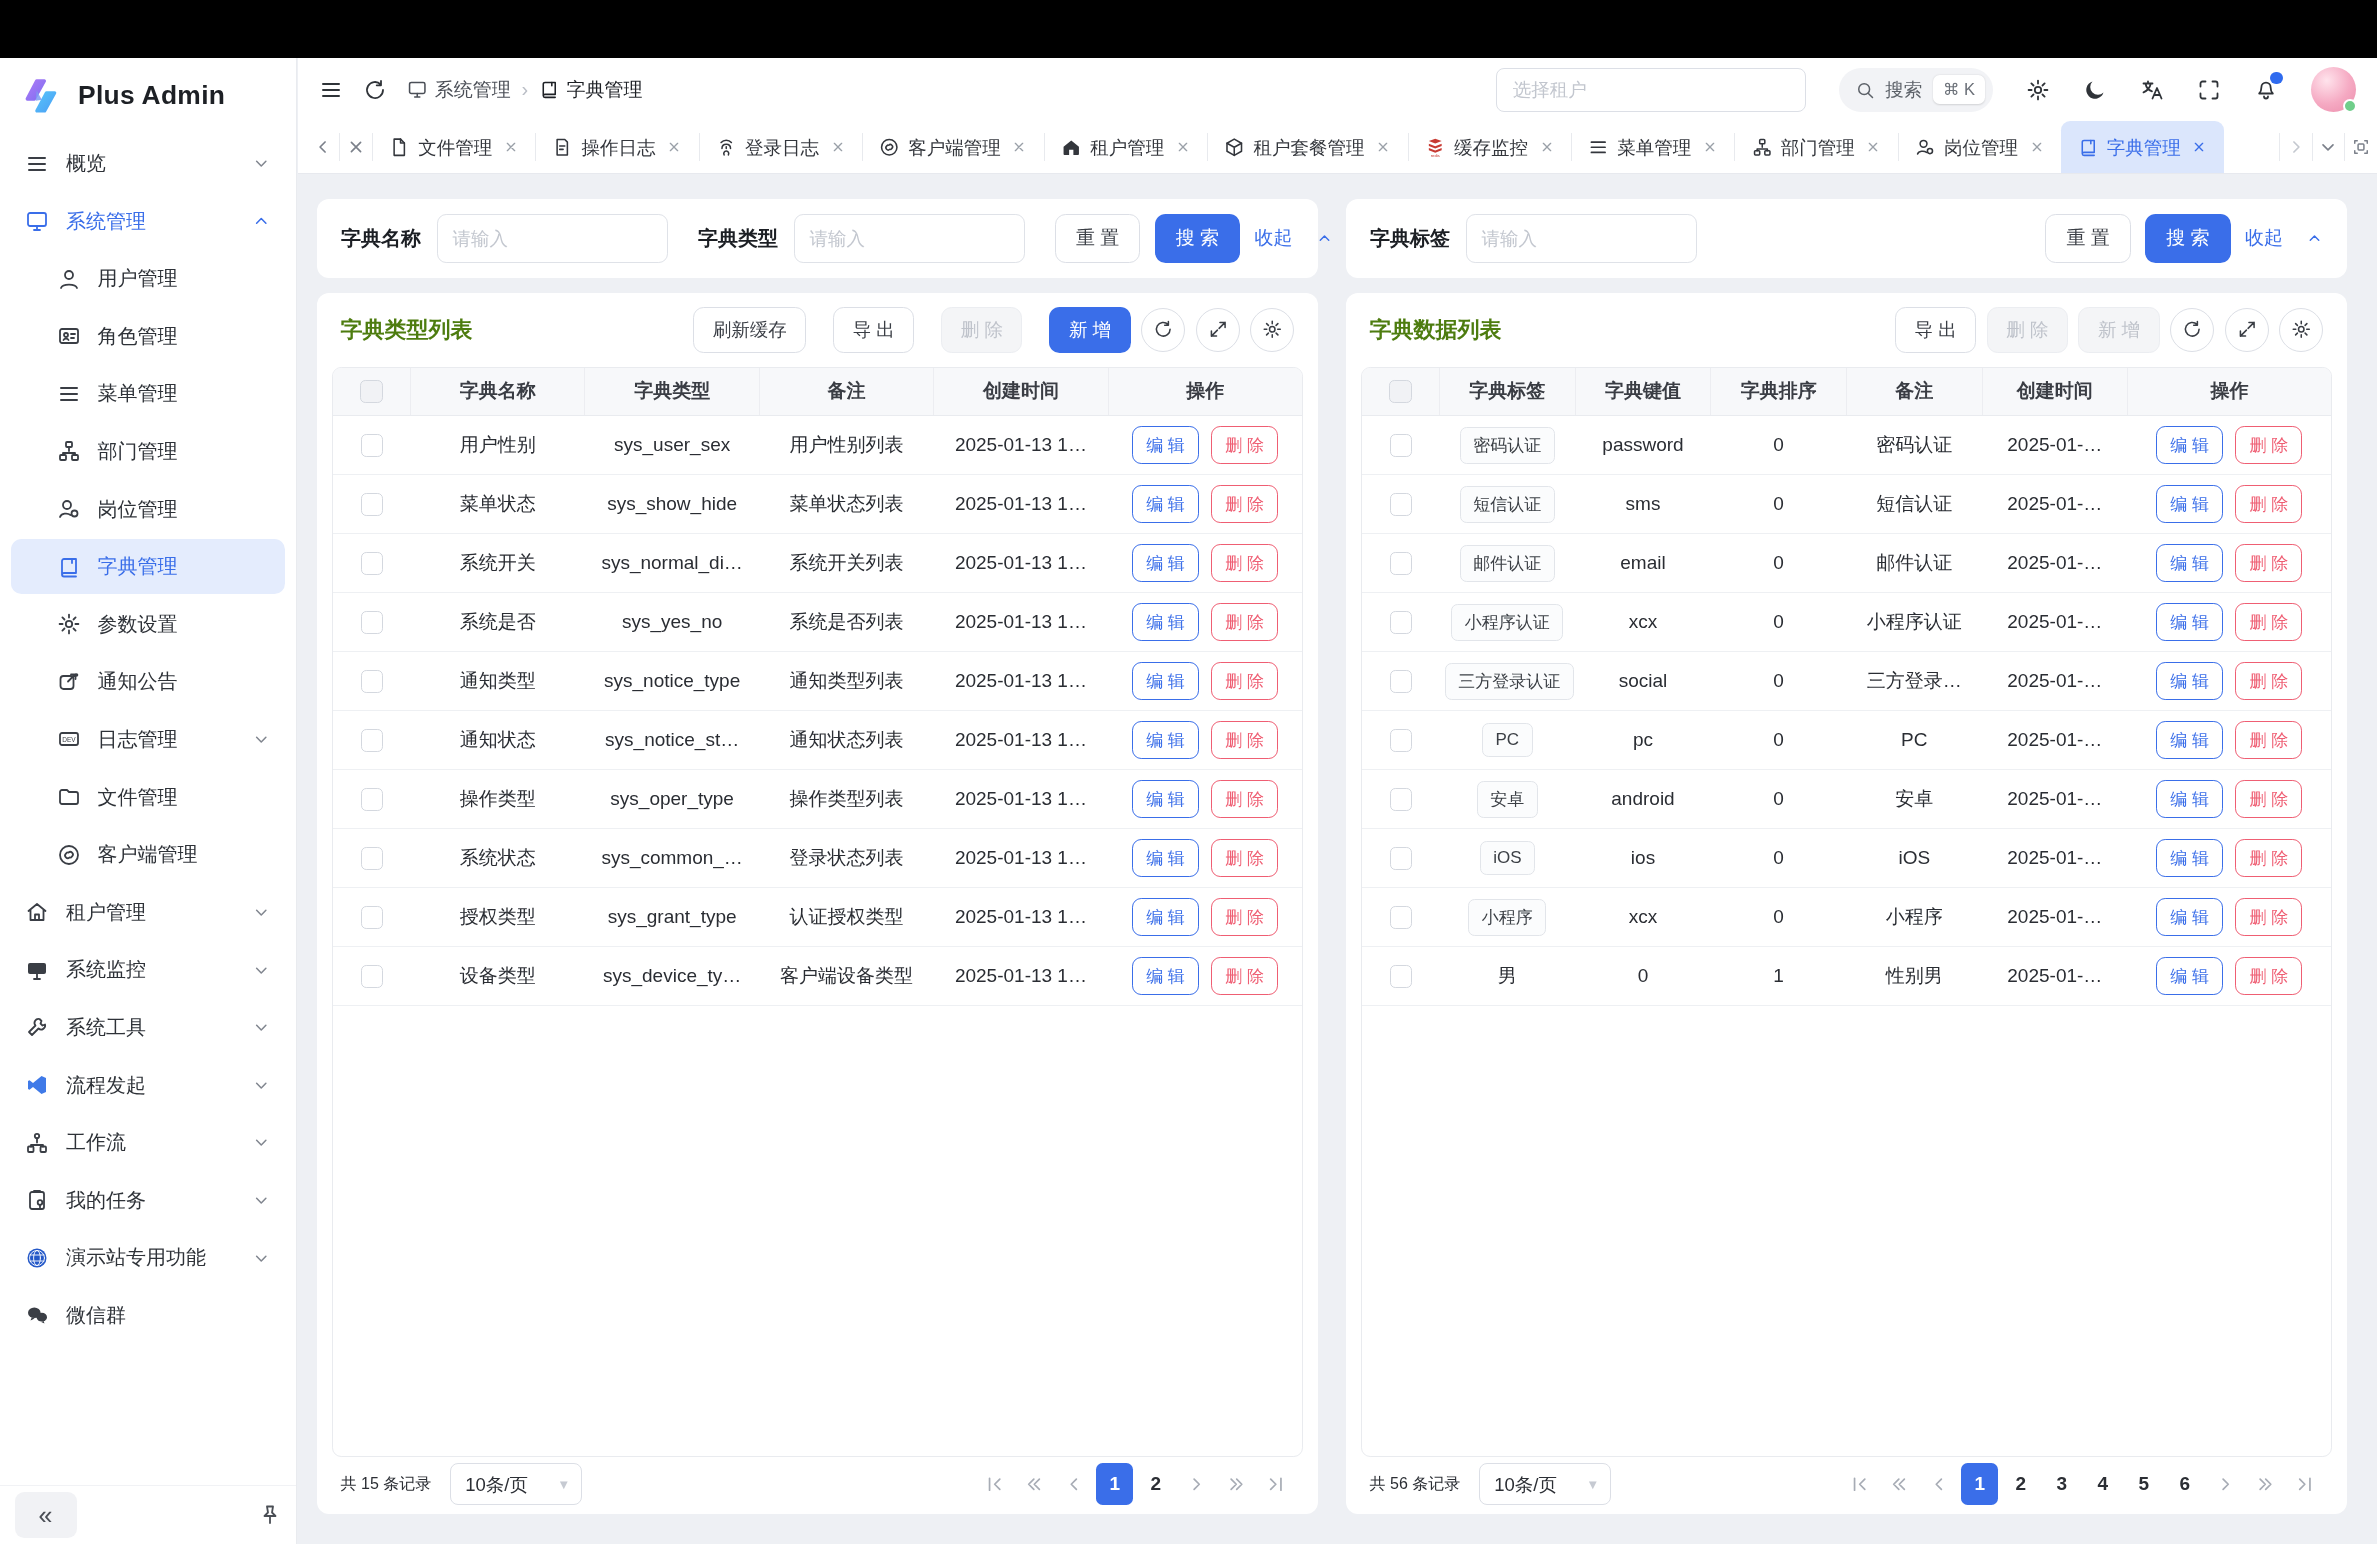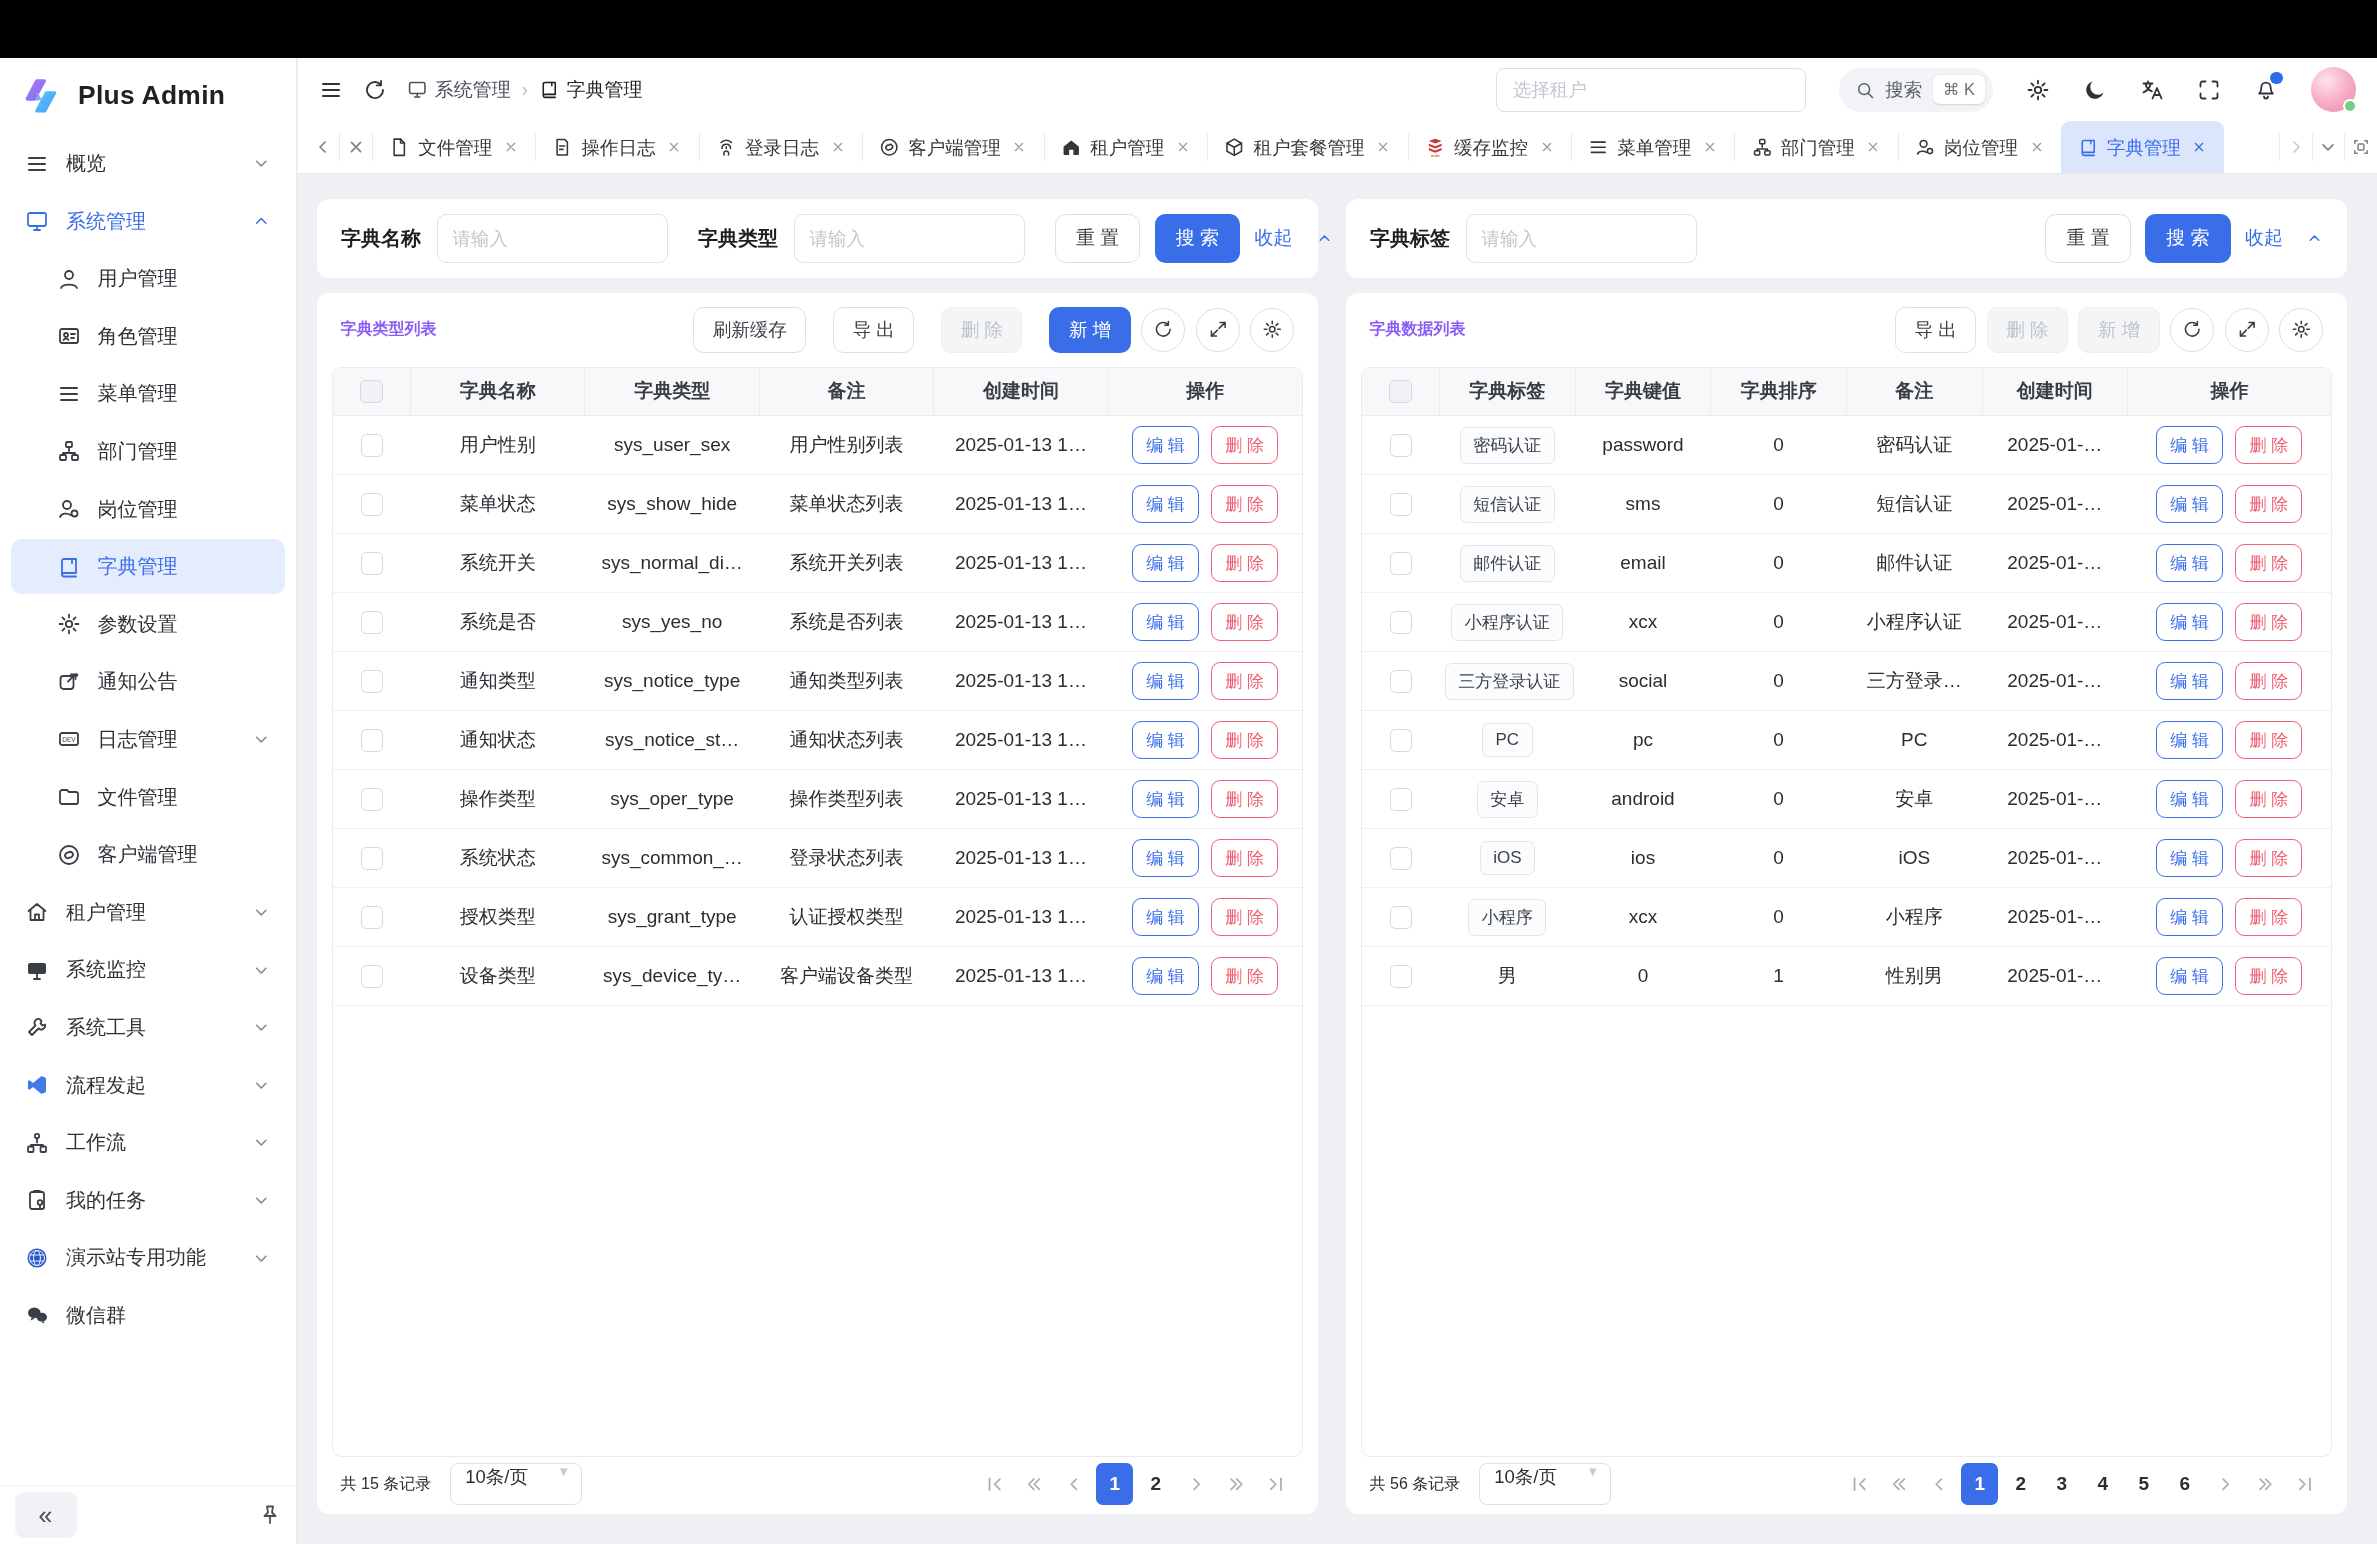--- a/index.html
+++ b/index.html
@@ -69,38 +69,38 @@
 .s-input{width:231px;height:49px;border:0.7px solid #dfe2e8;border-radius:9.2px;display:flex;align-items:center;padding:0 14.5px;font-size:18.5px;color:#c3c7cf;cursor:text;background:#fff}
 .s-actions{margin-left:auto;display:flex;align-items:center;gap:14.5px}
 .btn{height:49px;border-radius:10.6px;padding:0 20px;font-size:19px;display:inline-flex;align-items:center;justify-content:center;border:0.7px solid transparent;white-space:nowrap;cursor:pointer;background:#fff;color:#3a3e45}
 .btn.plain{border-color:#dcdfe6}
 .btn.primary{background:var(--primary);color:#fff}
 .btn.disabled{background:#f4f5f7;color:#bfc3cb;border-color:#ebedf1;cursor:default}
 .collapse-link{display:flex;align-items:center;gap:23px;color:var(--primary);font-size:19px;cursor:pointer;white-space:nowrap}
 .collapse-link .ic{width:17px;height:17px}
 .table-card{background:#fff;border-radius:12px;height:1221px;padding:0 15px;display:flex;flex-direction:column}
 .card-head{height:74px;display:flex;align-items:center;padding:0 8.6px;gap:10.6px;flex:none}
-.card-title{font-size:16px;font-weight:700;color:#8b5cf6;margin-right:auto;white-space:nowrap}
+.card-title{font-size:22px;font-weight:700;color:#4d7c0f;margin-right:auto;white-space:nowrap}
 .btn.sm{height:46px;padding:0 18.5px;font-size:18.5px}
 .circle-btn{width:44px;height:44px;border-radius:50%;border:0.7px solid #dcdfe6;display:flex;align-items:center;justify-content:center;background:#fff;color:#3a3e45;cursor:pointer;flex:none}
 .circle-btn .ic{width:20.5px;height:20.5px}
 .table-wrap{border:0.7px solid #e9ebef;border-radius:9.2px;height:1090px;overflow:hidden;flex:none}
 table{width:100%;border-collapse:collapse;table-layout:fixed}
 th{height:48px;background:#f7f8fa;font-size:19px;font-weight:700;color:#3a3d44;border-right:0.7px solid #ecedf1;border-bottom:0.7px solid #e9ebef;text-align:center}
 th:last-child{border-right:none}
 td{height:59px;border-bottom:0.7px solid #eef0f3;font-size:19px;color:#2a2d33;text-align:center;overflow:hidden;white-space:nowrap;text-overflow:ellipsis;padding:0 5.3px}
 .cb{width:22.5px;height:22.5px;border:1.3px solid #d4d8df;border-radius:5.3px;background:#fff;display:inline-block;vertical-align:middle;cursor:pointer}
 th .cb{background:#f1f2f5}
 .tag{display:inline-block;padding:6px 12.5px;border:0.7px solid #e2e5ea;border-radius:6.6px;background:#fbfcfd;font-size:17px;color:#3c4046}
 .act{display:inline-flex;align-items:center;padding:6.6px 13.2px;border-radius:9.2px;font-size:17px;font-weight:500;border:0.7px solid;margin:0 6px;background:#fff;cursor:pointer}
 .act.edit{color:var(--primary);border-color:var(--primary)}
 .act.del{color:var(--red);border-color:var(--red)}
 .card-foot{height:53px;display:flex;align-items:center;padding:0 8.6px;margin-top:1.3px}
 .records{font-size:16px;color:#2c2f35;margin-right:18.5px;white-space:nowrap}
-.psel{width:132px;height:42px;border:0.7px solid #dcdfe6;border-radius:8px;display:flex;justify-content:space-between;padding:0 10.6px 0 14.5px;font-size:18.5px;color:#2c2f35;background:#fff;cursor:pointer}
+.psel{width:132px;height:42px;border:0.7px solid #dcdfe6;border-radius:8px;display:flex;align-items:center;justify-content:space-between;padding:0 10.6px 0 14.5px;font-size:18.5px;color:#2c2f35;background:#fff;cursor:pointer}
 .psel .caret{color:#c6cad2;font-size:13.2px}
 .pager{margin-left:auto;display:flex;align-items:center;gap:4px}
 .pg{min-width:36px;height:42px;display:flex;align-items:center;justify-content:center;color:#a7acb5;cursor:pointer}
 .pg .ic{width:20.5px;height:20.5px}
 .pchip{min-width:37px;height:42px;border-radius:6.6px;display:flex;align-items:center;justify-content:center;font-size:19px;font-weight:700;color:#2b2e34;padding:0 5.3px;cursor:pointer}
 .pchip.active{background:var(--primary);color:#fff}
 .redis{color:#c83a32}
 </style>
 </head>
 <body>

